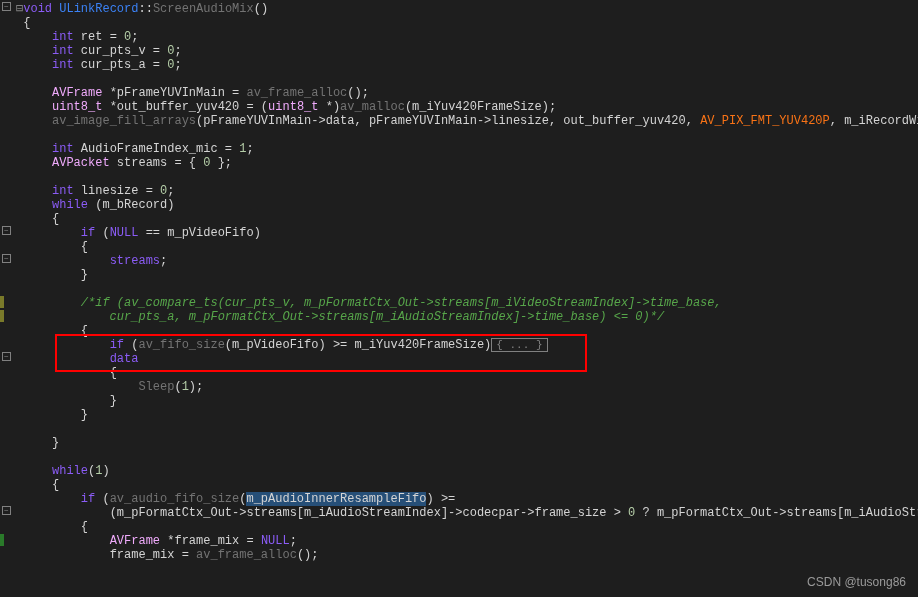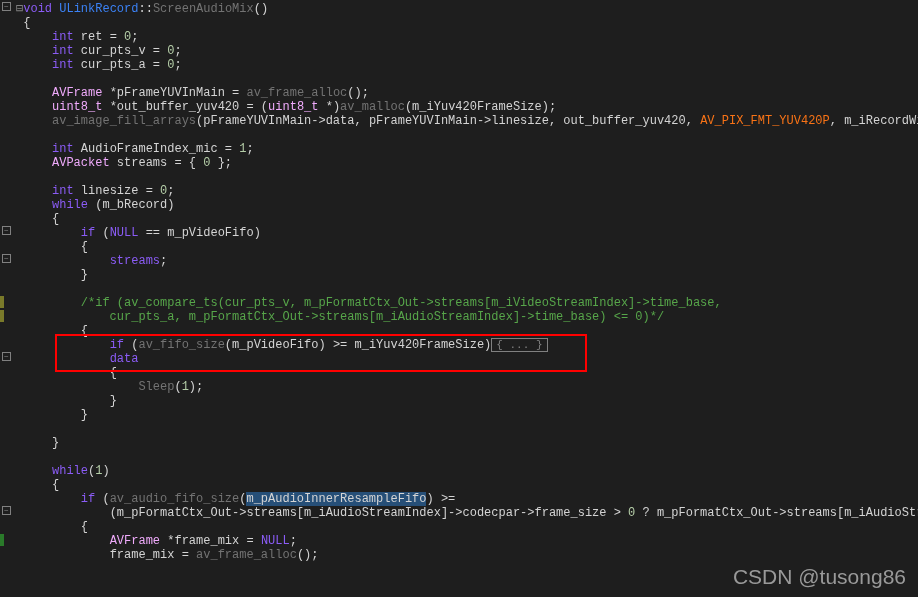--- a/index.html
+++ b/index.html
@@ -25,21 +25,21 @@
     left:16px; top:0;
     white-space:pre;
     line-height:14px;
     padding-top:2px;
   }
   .kw   { color:#8b5cf6; }   
   .type { color:#f0abfc; }   
   .func { color:#737373; }   
   .cls  { color:#3b82f6; }   
   .num  { color:#b5cea8; }   
-  .cmt  { color:#57a64a; }   
+  .cmt  { color:#57a64a;font-style:italic; }   
   .op   { color:#d4d4d4; }
   .enum { color:#f97316; }   
   .fold { color:#808080; }
   .foldbox { border:1px solid #808080; color:#808080; padding:0 4px; font-size:11px;}
   .sel  { background:#264f78; color:#d4d4d4; }
   .redbox {
     position:absolute;
     border:2px solid #ff0000;
   }
   .foldicon {
@@ -58,21 +58,21 @@
     left:0;
     width:4px;
     height:12px;
   }
   .watermark {
     position:absolute;
     right:12px;
     bottom:8px;
     color:#b8b8b8;
     font-family: Arial, sans-serif;
-    font-size:21px;
+    font-size:12px;
     opacity:0.8;
     text-align:center;
   }
 </style>
 </head>
 <body>
 
 <div class="gutter">
   <div class="foldicon" style="top:2px">−</div>
   <div class="foldicon" style="top:226px">−</div>

